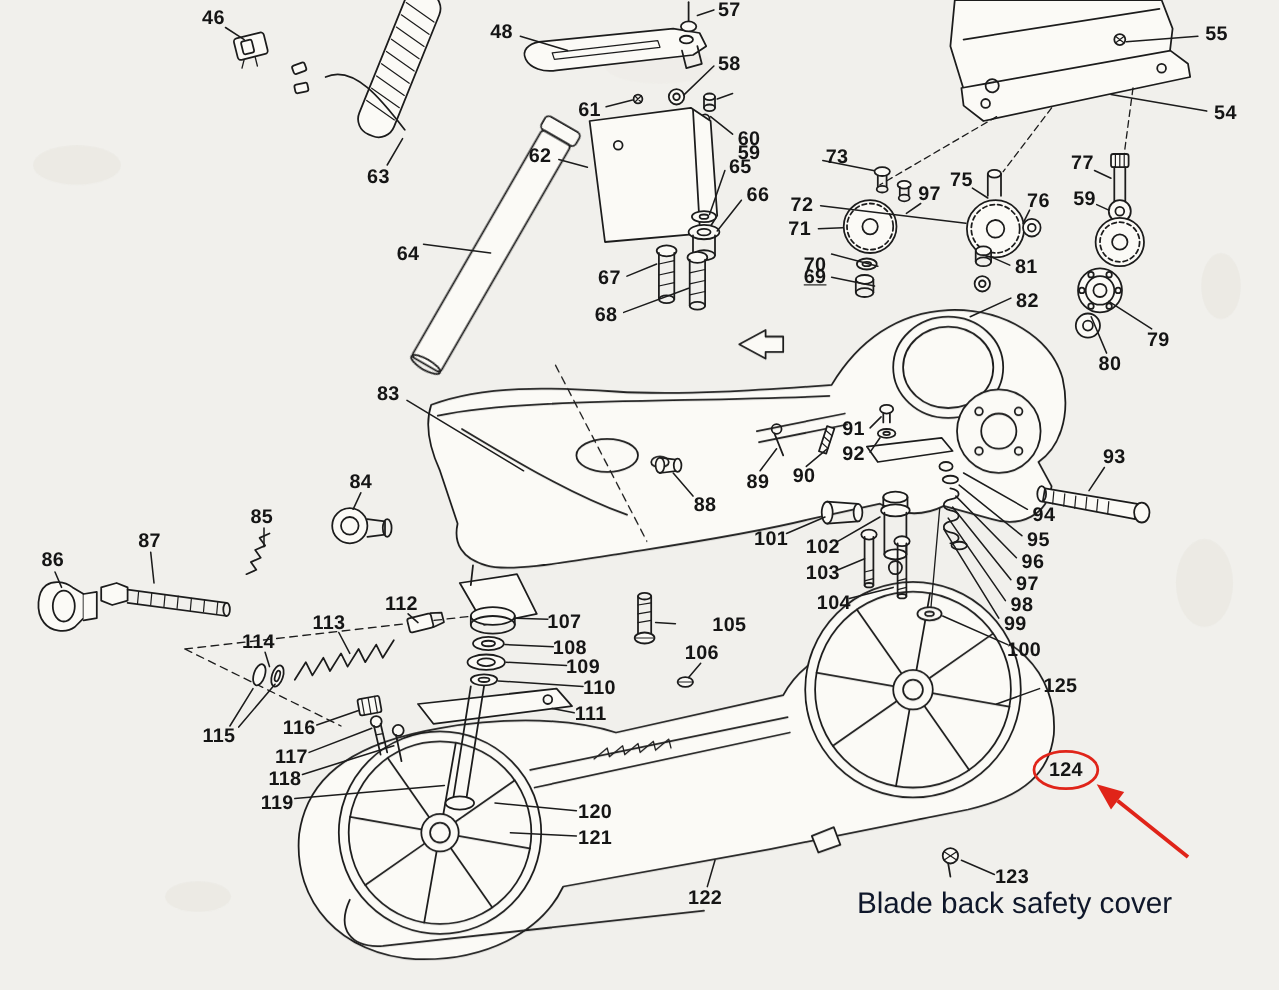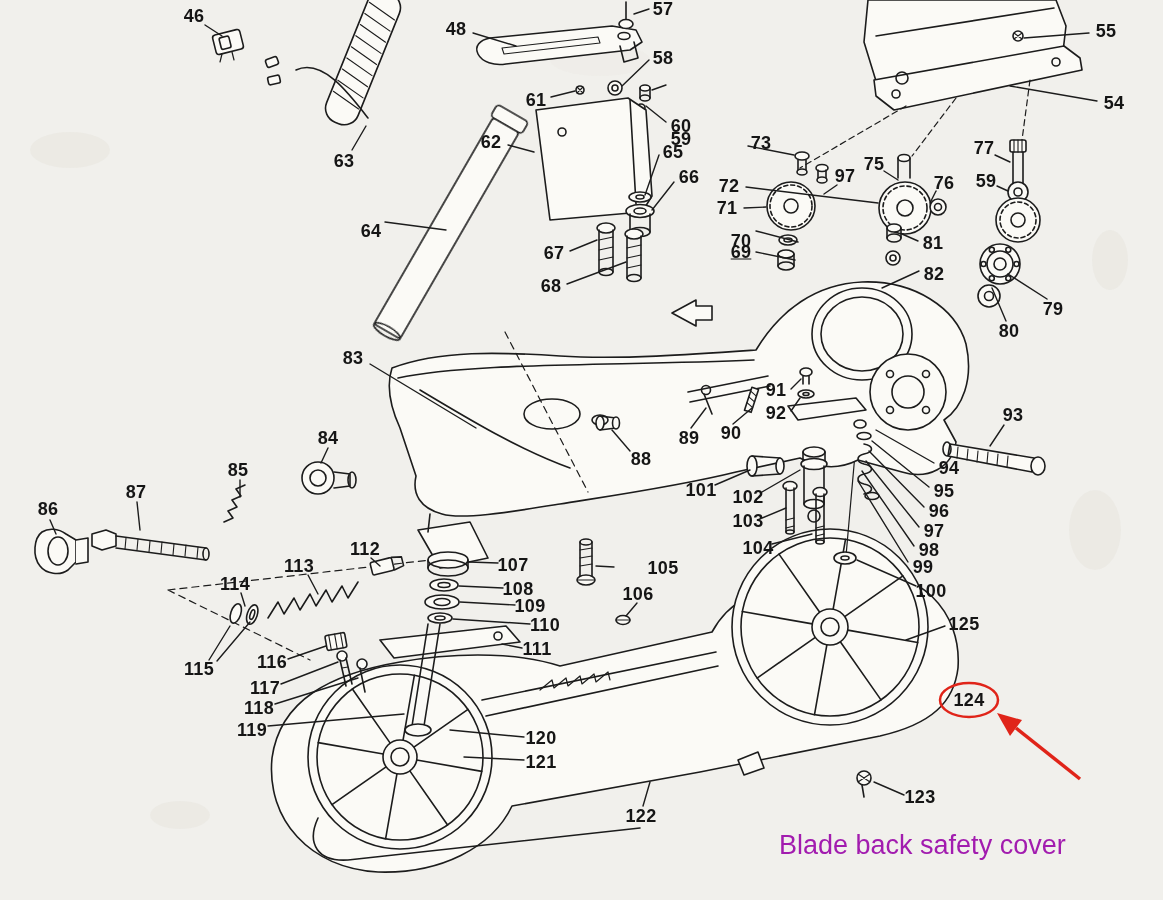--- a/index.html
+++ b/index.html
@@ -499,15 +499,15 @@
       <span class="part-label" style="left: 259px; top: 708px;">118</span>
       <span class="part-label" style="left: 252px; top: 730px;">119</span>
       <span class="part-label" style="left: 541px; top: 738px;">120</span>
       <span class="part-label" style="left: 541px; top: 762px;">121</span>
       <span class="part-label" style="left: 641px; top: 816px;">122</span>
       <span class="part-label" style="left: 920px; top: 797px;">123</span>
       <span class="part-label" style="left: 969px; top: 700px;">124</span>
       <span class="part-label" style="left: 964px; top: 624px;">125</span>
     </div>
 
-<div class="annotation-text" style="color: #a21caf; margin-top: 24px;">Blade back safety cover</div>
+<div class="annotation-text" style="color: #0f172a;">Blade back safety cover</div>
 
 </div>
 
 </body></html>

